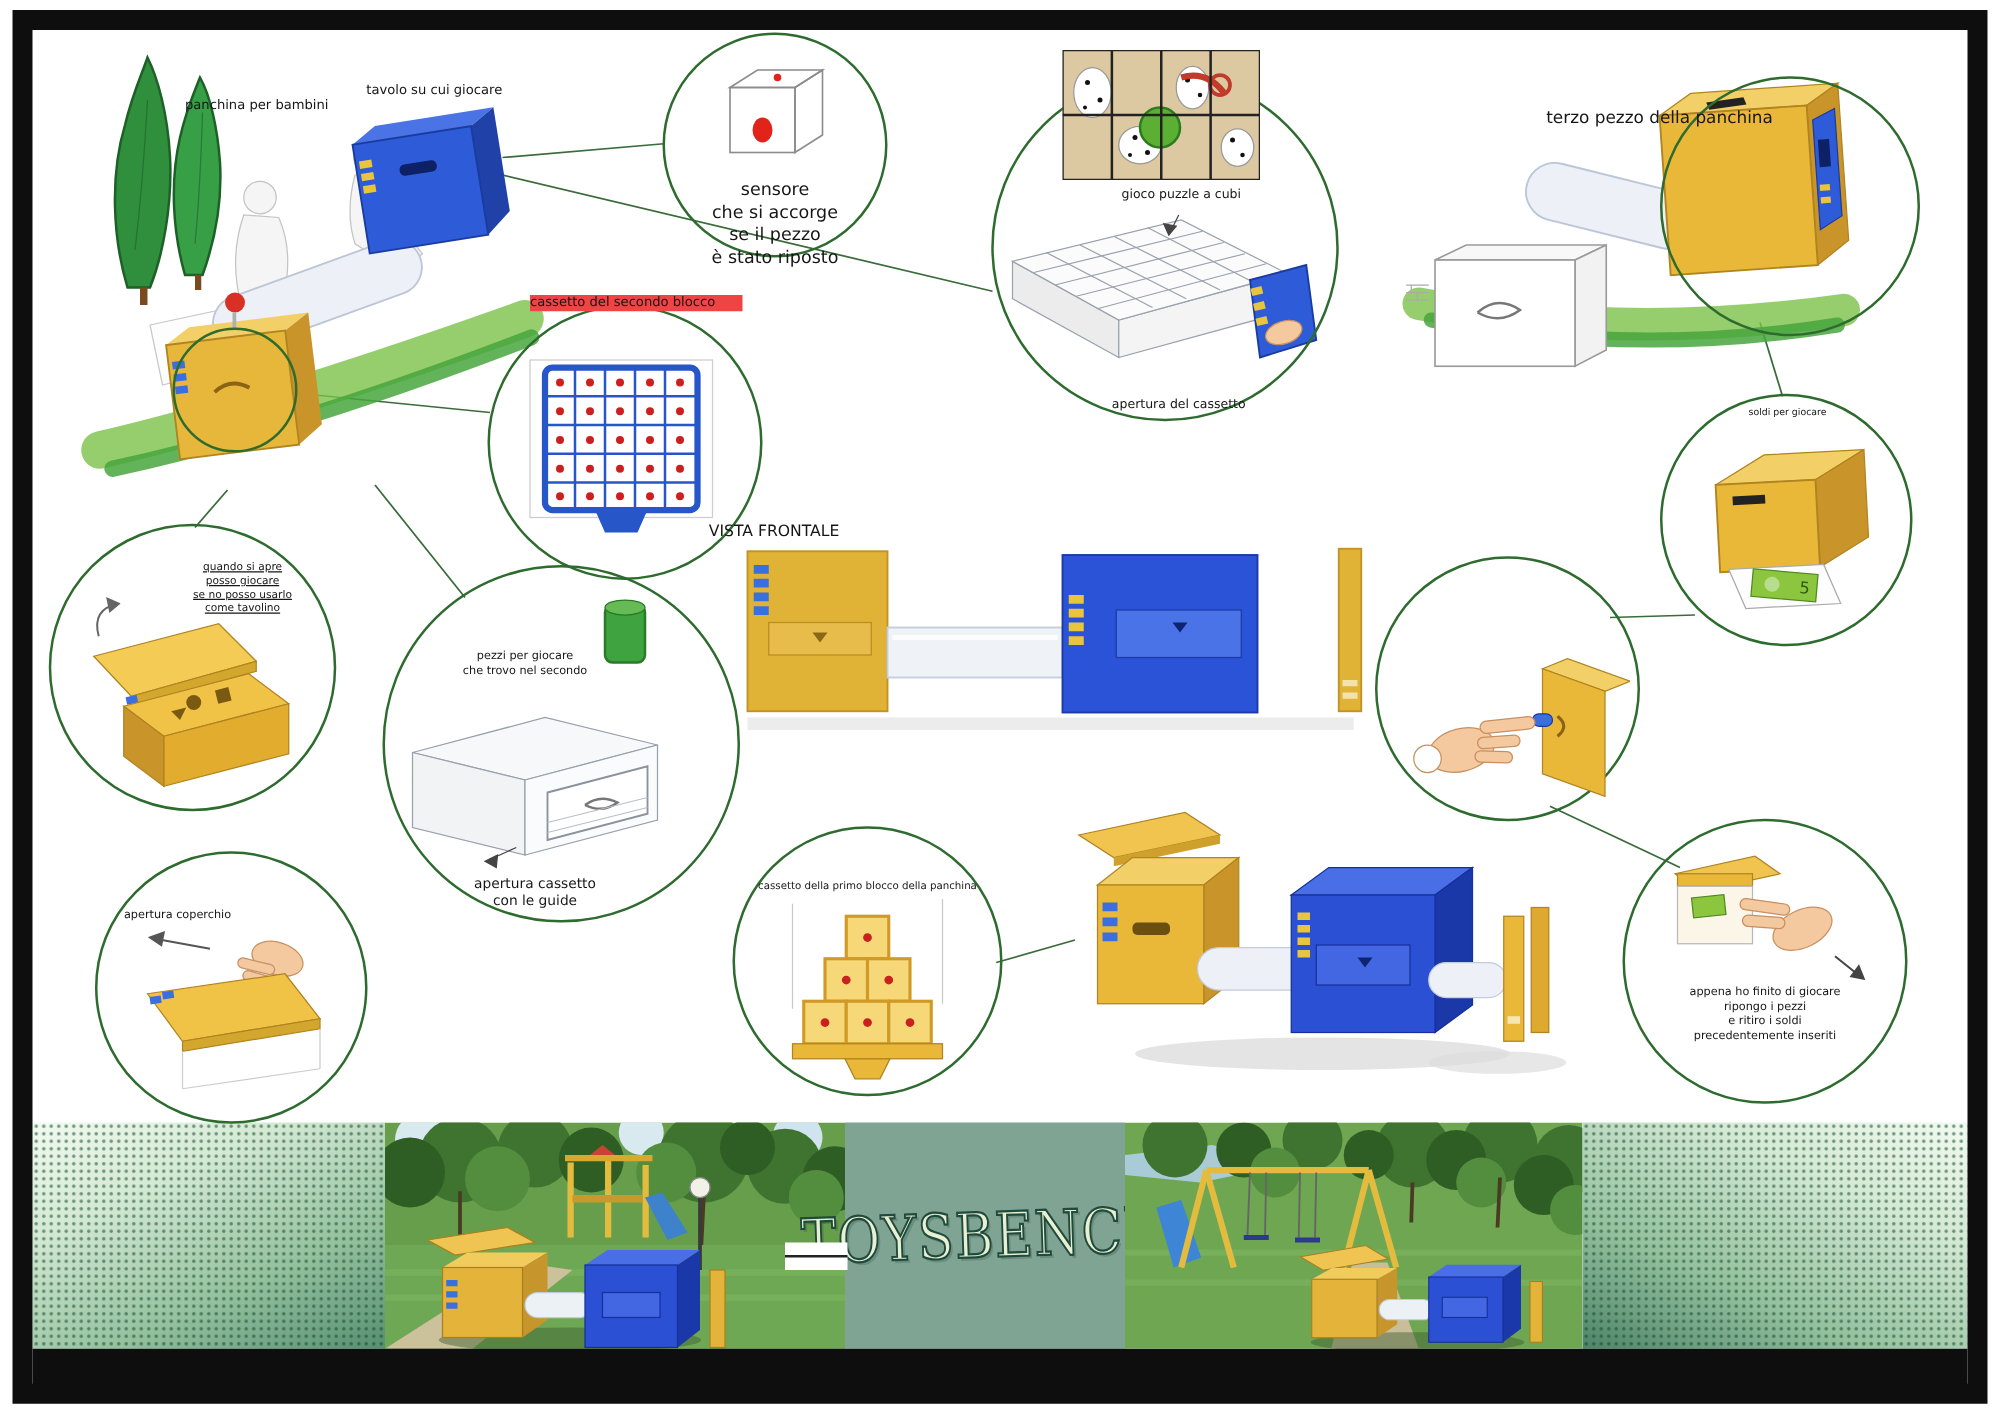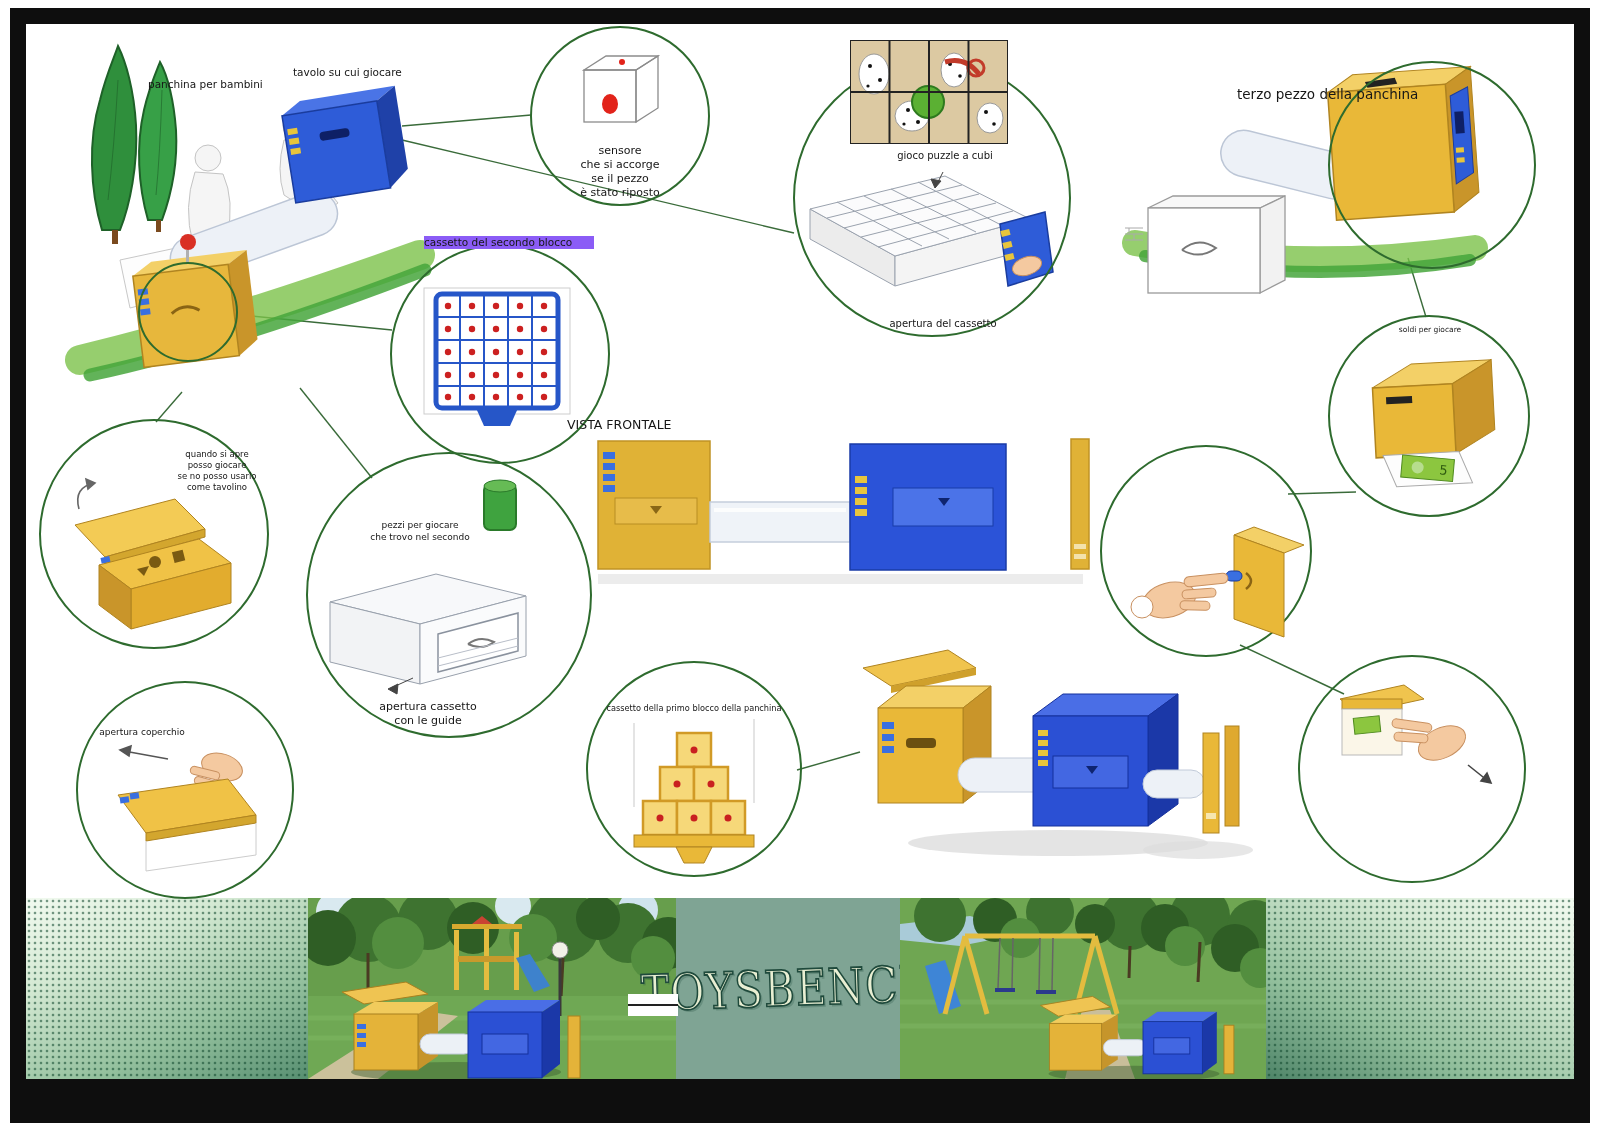--- a/index.html
+++ b/index.html
@@ -108,21 +108,21 @@
   <div class="ring" style="left:530px;top:26px;width:176px;height:176px;">
     <svg width="176" height="110" viewBox="0 0 176 110" style="position:absolute;left:0;top:14px;">
       <g stroke="#8C8C8C" fill="none" stroke-width="1.3">
         <rect x="52" y="28" width="52" height="52"></rect>
         <polygon points="52,28 74,14 126,14 104,28"></polygon>
         <polygon points="104,28 126,14 126,66 104,80"></polygon>
       </g>
       <ellipse cx="78" cy="62" rx="8" ry="10" fill="#E2231A"></ellipse>
       <circle cx="90" cy="20" r="3" fill="#E2231A"></circle>
     </svg>
-    <div class="lbl c" style="left:12px;right:12px;top:116px;font-size:11px;">sensore
+    <div class="lbl c" style="left:12px;right:12px;top:116px;font-size:14px;">sensore
 che si accorge
 se il pezzo
 è stato riposto</div>
   </div>
 
   <div class="ring" style="left:793px;top:59px;width:274px;height:274px;"></div>
   <div class="sk" style="left:850px;top:40px;z-index:7;">
     <svg width="158" height="104" viewBox="0 0 158 104">
       <rect width="158" height="104" fill="#DCC9A2" stroke="#222" stroke-width="2"></rect>
       <g>
@@ -242,21 +242,21 @@
         <ellipse cx="55" cy="75" rx="27" ry="17" transform="rotate(-15 55 75)"></ellipse>
         <rect x="70" y="50" width="44" height="10" rx="5" transform="rotate(-6 92 55)"></rect>
         <rect x="68" y="64" width="34" height="9" rx="4.5" transform="rotate(-4 85 68)"></rect>
         <rect x="66" y="76" width="30" height="9" rx="4.5" transform="rotate(2 81 80)"></rect>
       </g>
       <circle cx="28" cy="82" r="11" fill="#FFFFFF" stroke="#C89060"></circle>
     </svg>
   </div>
 
   <div class="ring" style="left:390px;top:244px;width:216px;height:216px;"></div>
-  <div class="lbl" style="left:424px;top:236px;width:170px;font-size:10.5px;background:#8b5cf6;z-index:8;">cassetto del secondo blocco</div>
+  <div class="lbl" style="left:424px;top:236px;width:170px;font-size:10.5px;background:#ef4444;z-index:8;">cassetto del secondo blocco</div>
   <div class="sk" style="left:418px;top:286px;z-index:5;">
     <svg width="160" height="154" viewBox="0 0 160 154">
       <rect x="6" y="2" width="146" height="126" fill="none" stroke="#CDCDCD"></rect>
       <rect x="18" y="8" width="122" height="114" rx="6" fill="#FFFFFF" stroke="#2656C8" stroke-width="5"></rect>
       <g stroke="#2656C8" stroke-width="2">
         <line x1="42" y1="10" x2="42" y2="120"></line>
           <line x1="66" y1="10" x2="66" y2="120"></line>
         <line x1="90" y1="10" x2="90" y2="120"></line>
           <line x1="114" y1="10" x2="114" y2="120"></line>
         <line x1="20" y1="31" x2="138" y2="31"></line>
@@ -323,21 +323,21 @@
       </g>
       <g>
         <rect x="478" y="3" width="18" height="130" fill="#E0B236" stroke="#C09324" stroke-width="1.5"></rect>
         <rect x="481" y="108" width="12" height="5" fill="#F3E2AC"></rect>
           <rect x="481" y="118" width="12" height="5" fill="#F3E2AC"></rect>
       </g>
     </svg>
   </div>
 
   <div class="ring" style="left:39px;top:419px;width:226px;height:226px;">
-    <div class="lbl c" style="left:126px;top:28px;width:100px;font-size:8.5px;">quando si apre
+    <div class="lbl c" style="left:103px;top:28px;width:100px;font-size:8.5px;text-decoration:underline;">quando si apre
 posso giocare
 se no posso usarlo
 come tavolino</div>
     <svg width="200" height="180" viewBox="0 0 200 180" style="position:absolute;left:14px;top:44px;">
       <g stroke="#666" fill="none" stroke-width="1.6">
         <path d="M40 18 q-22 4 -16 26"></path>
           <polygon points="40,18 31,14 33,24" fill="#666"></polygon>
       </g>
       <polygon points="20,60 120,34 150,64 50,92" fill="#F3CB55" stroke="#B08420"></polygon>
       <polygon points="50,92 150,64 150,72 50,100" fill="#D3A62E" stroke="#B08420"></polygon>
@@ -475,20 +475,24 @@
       <g fill="#F4C9A0" stroke="#C89060">
         <ellipse cx="122" cy="70" rx="25" ry="15" transform="rotate(-25 122 70)"></ellipse>
         <rect x="72" y="48" width="40" height="9" rx="4.5" transform="rotate(8 92 52)"></rect>
         <rect x="74" y="60" width="34" height="9" rx="4.5" transform="rotate(4 91 64)"></rect>
       </g>
       <g stroke="#444" fill="#444" stroke-width="1.6">
         <line x1="148" y1="92" x2="168" y2="108"></line>
           <polygon points="171,110 161,108 167,100"></polygon>
       </g>
     </svg>
+    <div class="lbl c" style="left:20px;right:20px;top:132px;font-size:9px;">appena ho finito di giocare
+ripongo i pezzi
+e ritiro i soldi
+precedentemente inseriti</div>
   </div>
 
   <div class="a halftone-l" style="left:26px;top:898px;width:282px;height:181px;z-index:5;"></div>
 
   <div class="a" style="left:308px;top:898px;width:368px;height:181px;z-index:5;">
     <svg width="368" height="181" viewBox="0 0 368 181">
       <rect width="368" height="181" fill="#679E4C"></rect>
       <circle cx="30" cy="14" r="22" fill="#D9E9F0"></circle>
         <circle cx="205" cy="8" r="18" fill="#D9E9F0"></circle>
         <circle cx="330" cy="12" r="20" fill="#CFE4EE"></circle>

